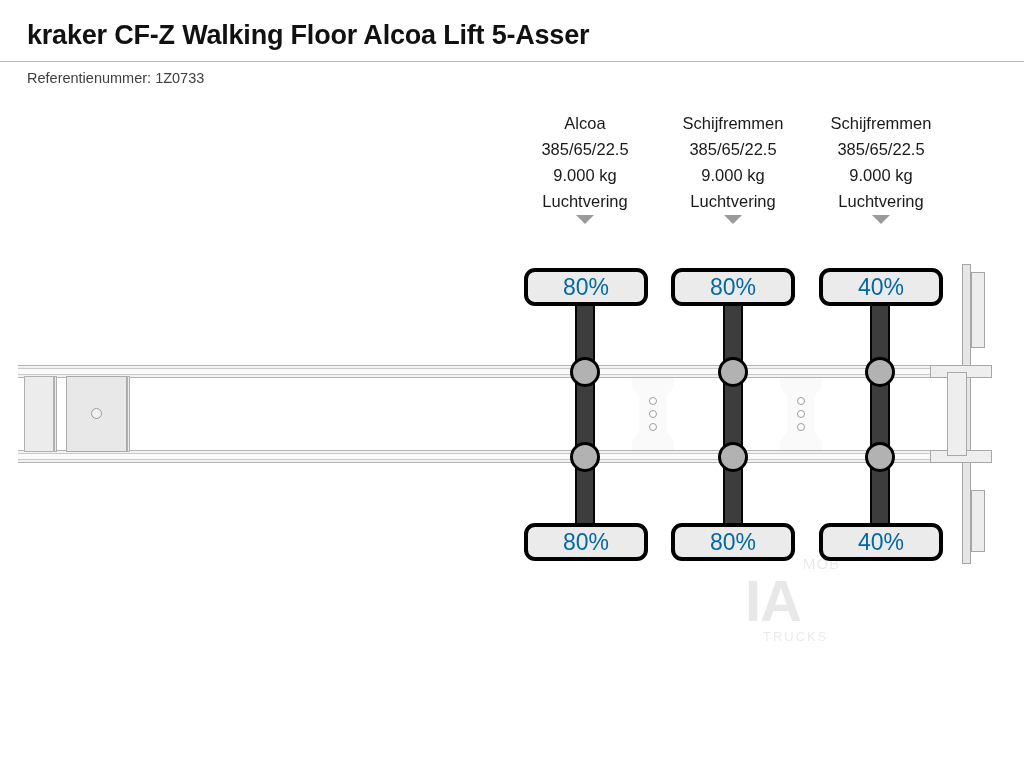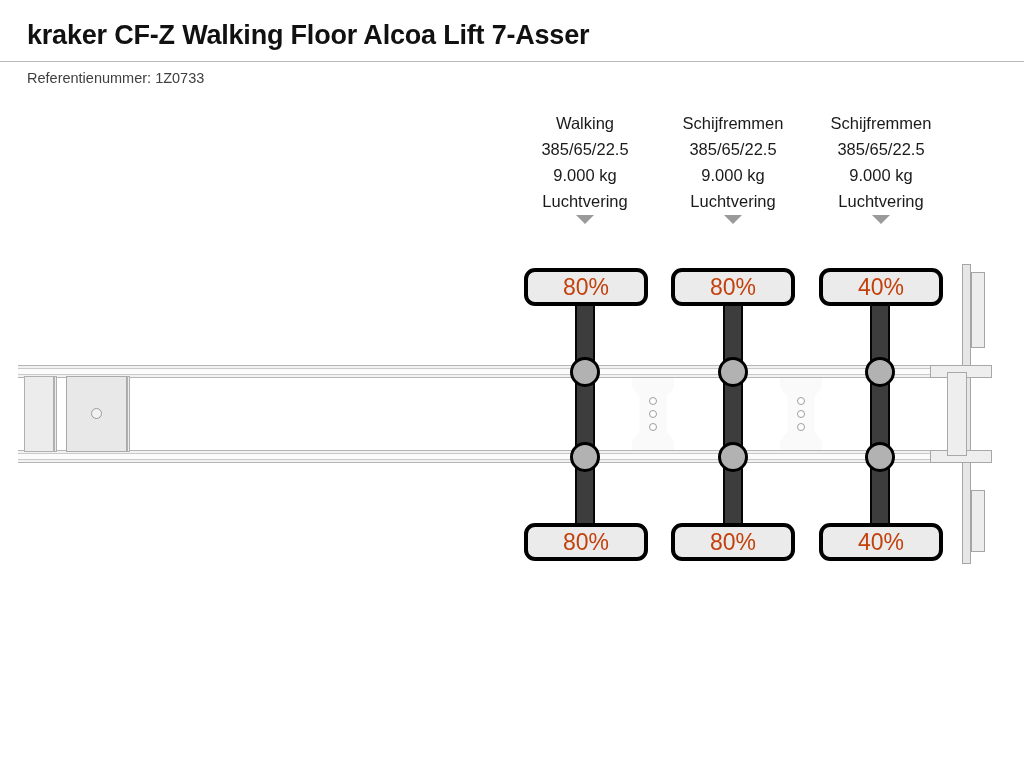--- a/index.html
+++ b/index.html
@@ -152,21 +152,21 @@
   .pct-box {
     position: absolute;
     width: 124px; height: 38px;
     background: #ebebeb;
     border: 4px solid #000000;
     border-radius: 11px;
     display: flex;
     align-items: center;
     justify-content: center;
     font-size: 23px;
-    color: #c2410c;
+    color: #0369a1;
   }
 
   
   #watermark {
     position: absolute;
     left: 745px; top: 455px;
     width: 205px; height: 110px;
     pointer-events: none;
     opacity: 0.085;
     overflow: hidden;
@@ -189,27 +189,27 @@
     position: absolute;
     left: 18px; top: 74px;
     font-size: 13px; letter-spacing: 2px;
     color: #000;
   }
 </style>
 </head>
 <body>
 
 <div id="header">
-  <div id="page-title">kraker CF-Z Walking Floor Alcoa Lift 7-Asser</div>
+  <div id="page-title">kraker CF-Z Walking Floor Alcoa Lift 5-Asser</div>
   <div id="header-rule"></div>
 </div>
 <div id="reference-line">Referentienummer: 1Z0733</div>
 
 <div class="axle-label" style="left:500px;">
-  <span class="lbl-line">Walking</span>
+  <span class="lbl-line">Alcoa</span>
   <span class="lbl-line">385/65/22.5</span>
   <span class="lbl-line">9.000 kg</span>
   <span class="lbl-line">Luchtvering</span>
   <span class="axle-caret"></span>
 </div>
 
 <div class="axle-label" style="left:648px;">
   <span class="lbl-line">Schijfremmen</span>
   <span class="lbl-line">385/65/22.5</span>
   <span class="lbl-line">9.000 kg</span>
@@ -249,20 +249,25 @@
   <div class="cm-hole" style="left:797px; top:310px;"></div>
   <div class="cm-hole" style="left:797px; top:323px;"></div>
 
   <div class="rear-post" style="left:962px; top:164px; width:9px;  height:300px;"></div>
   <div class="rear-flap" style="left:971px; top:172px; width:14px; height:76px;"></div>
   <div class="rear-flap" style="left:971px; top:390px; width:14px; height:62px;"></div>
   <div class="rear-cross" style="left:930px; top:265px; width:62px; height:13px;"></div>
   <div class="rear-cross" style="left:930px; top:350px; width:62px; height:13px;"></div>
   <div class="rear-cross" style="left:947px; top:272px; width:20px; height:84px;"></div>
 
+  <div id="watermark">
+    <span class="wm-top">MOB</span>
+    <span class="wm-main">IA</span>
+    <span class="wm-sub">TRUCKS</span>
+  </div>
 
   <div>
     <div class="axle-shaft" style="left:575px; top:185px; height:265px;"></div>
     <div class="pct-box" style="left:524px; top:168px;">80%</div>
     <div class="hub" style="left:570px; top:257px;"></div>
     <div class="hub" style="left:570px; top:342px;"></div>
     <div class="pct-box" style="left:524px; top:423px;">80%</div>
   </div>
 
   <div>

